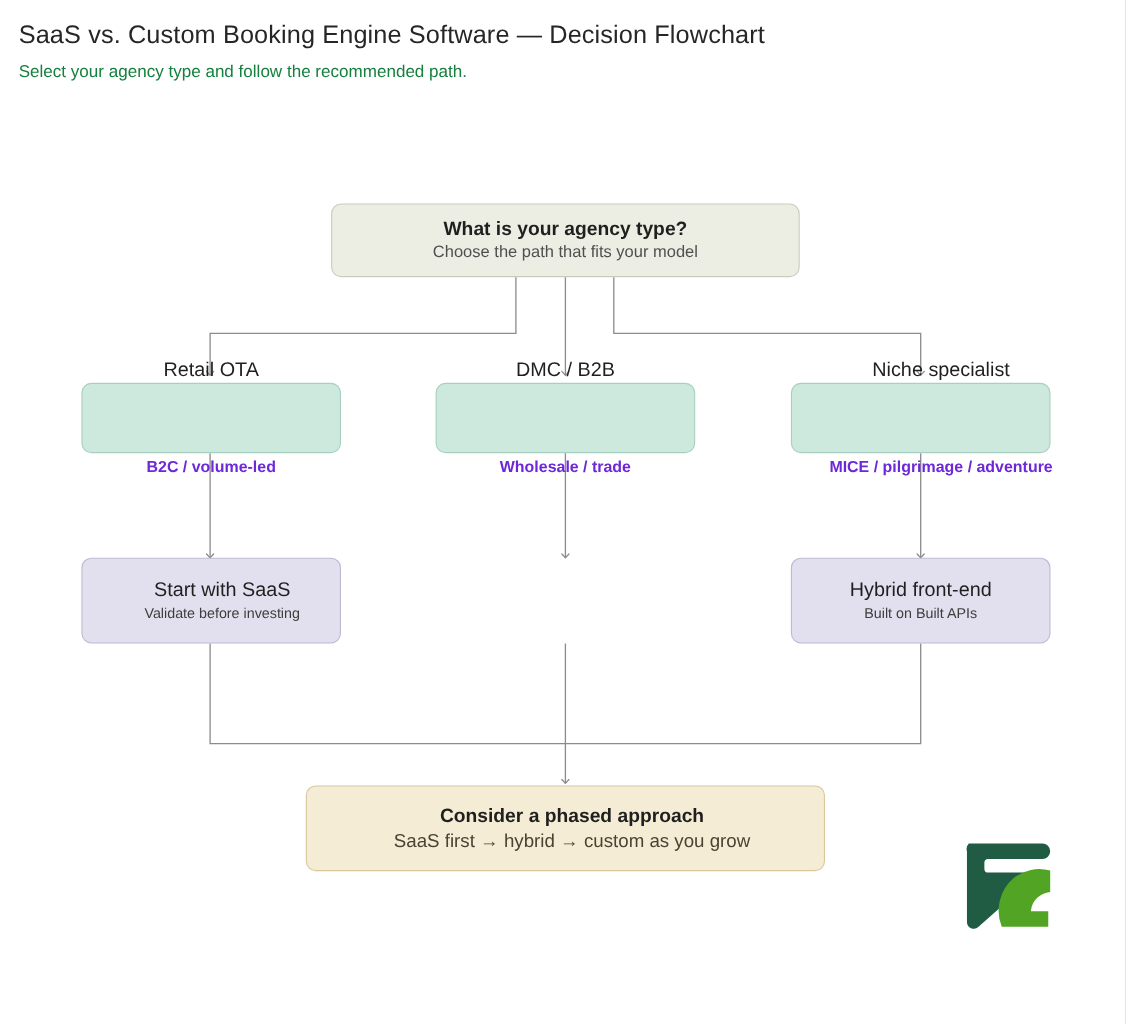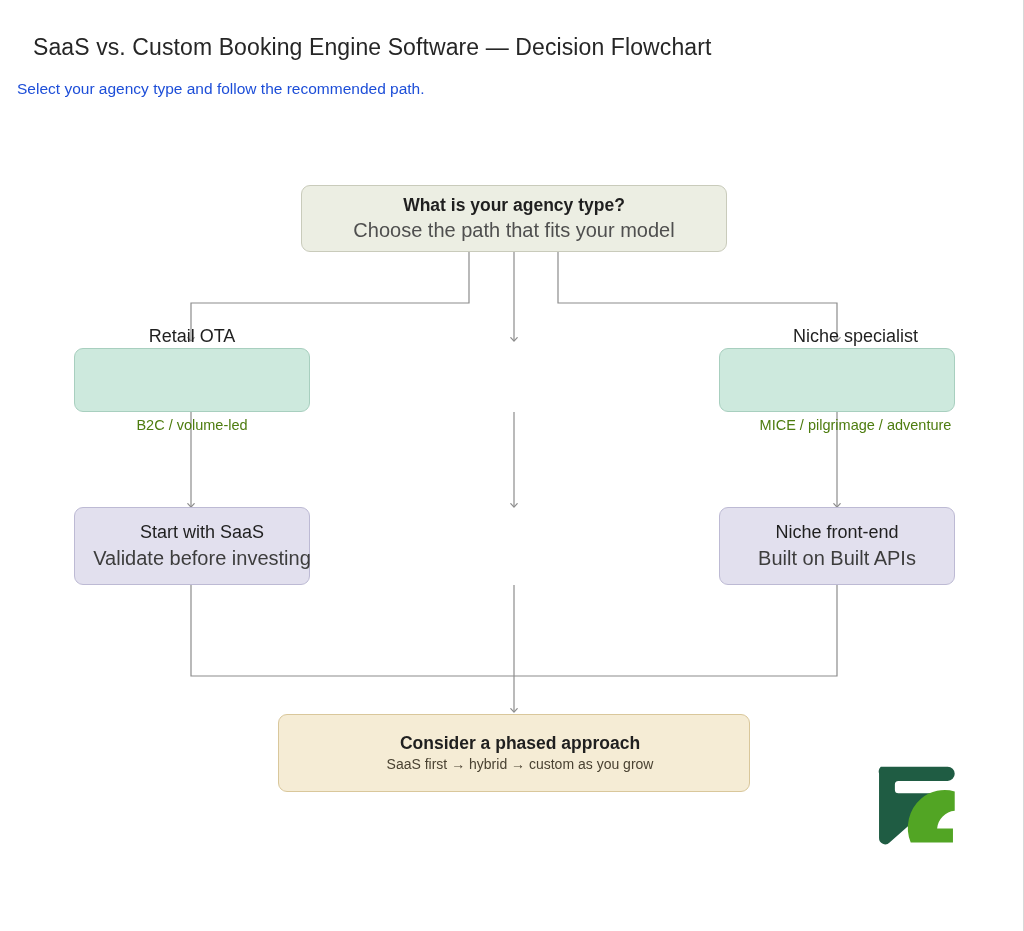--- a/index.html
+++ b/index.html
@@ -28,27 +28,27 @@
     left: 17px;
     top: 16px;
     width: 960px;
   }
   #doc-title {
     font-size: 23px;
     font-weight: 400;
     color: #262626;
     letter-spacing: 0.1px;
     line-height: 30px;
-    margin: 16px;
+    margin: 0;
     white-space: nowrap;
   }
   #doc-subtitle {
     font-size: 15.5px;
     font-weight: 400;
-    color: #1d4ed8;
+    color: #15803d;
     line-height: 22px;
     margin: 9px 0 0 0;
     white-space: nowrap;
   }
 
   
   #flow {
     position: absolute;
     left: 0;
     top: 0;
@@ -91,72 +91,72 @@
   .node-root {
     background: #eceee3;
     border: 1px solid #c9cbbb;
   }
   .node-root .n-title {
     font-size: 17.5px;
     font-weight: 700;
     color: #1f1f1f;
   }
   .node-root .n-sub {
-    font-size: 20px;
+    font-size: 15px;
     font-weight: 400;
     color: #4f4f4f;
   }
 
   
   .node-green {
     background: #cde9dd;
     border: 1px solid #a8cfbf;
     gap: 29px;
   }
   .node-green .n-title {
     font-size: 18px;
     font-weight: 400;
     color: #1f1f1f;
   }
   .node-green .n-sub {
     font-size: 14.5px;
-    font-weight: 400;
-    color: #4d7c0f;
+    font-weight: 700;
+    color: #6d28d9;
     margin-top: 41px;
   }
 
   
   .node-purple {
     background: #e2e0ee;
     border: 1px solid #bdbad4;
   }
   .node-purple .n-title {
     font-size: 18px;
     font-weight: 400;
     color: #1f1f1f;
   }
   .node-purple .n-sub {
-    font-size: 20px;
+    font-size: 13px;
     font-weight: 400;
     color: #3d3d3d;
   }
 
   
   .node-amber {
     background: #f5ecd5;
     border: 1px solid #d9c79b;
     padding-left: 12px;
   }
   .node-amber .n-title {
     font-size: 17.5px;
     font-weight: 700;
     color: #1f1f1f;
   }
   .node-amber .n-sub {
-    font-size: 14px;
+    font-size: 17px;
     font-weight: 400;
     color: #4a4232;
   }
 
   
   #logo {
     position: absolute;
     left: 872px;
     top: 757px;
     width: 88px;
@@ -202,34 +202,38 @@
     <div class="node node-root" style="left:301px; top:185px; width:426px; height:67px;">
       <span class="n-title">What is your agency type?</span>
       <span class="n-sub">Choose the path that fits your model</span>
     </div>
 
     <div class="node node-green" style="left:74px; top:348px; width:236px; height:64px;">
       <span class="n-title">Retail OTA</span>
       <span class="n-sub">B2C / volume-led</span>
     </div>
 
+    <div class="node node-green" style="left:396px; top:348px; width:236px; height:64px;">
+      <span class="n-title">DMC / B2B</span>
+      <span class="n-sub">Wholesale / trade</span>
+    </div>
 
     <div class="node node-green" style="left:719px; top:348px; width:236px; height:64px;padding-left:37px;">
       <span class="n-title">Niche specialist</span>
       <span class="n-sub">MICE / pilgrimage / adventure</span>
     </div>
 
     <div class="node node-purple" style="left:74px; top:507px; width:236px; height:78px;padding-left:20px;">
       <span class="n-title">Start with SaaS</span>
       <span class="n-sub">Validate before investing</span>
     </div>
 
 
     <div class="node node-purple" style="left:719px; top:507px; width:236px; height:78px;">
-      <span class="n-title">Niche front-end</span>
+      <span class="n-title">Hybrid front-end</span>
       <span class="n-sub">Built on Built APIs</span>
     </div>
 
     <div class="node node-amber" style="left:278px; top:714px; width:472px; height:78px;">
       <span class="n-title">Consider a phased approach</span>
       <span class="n-sub">SaaS first → hybrid → custom as you grow</span>
     </div>
   </div>
 
   <svg id="logo" viewBox="0 0 100 100">

